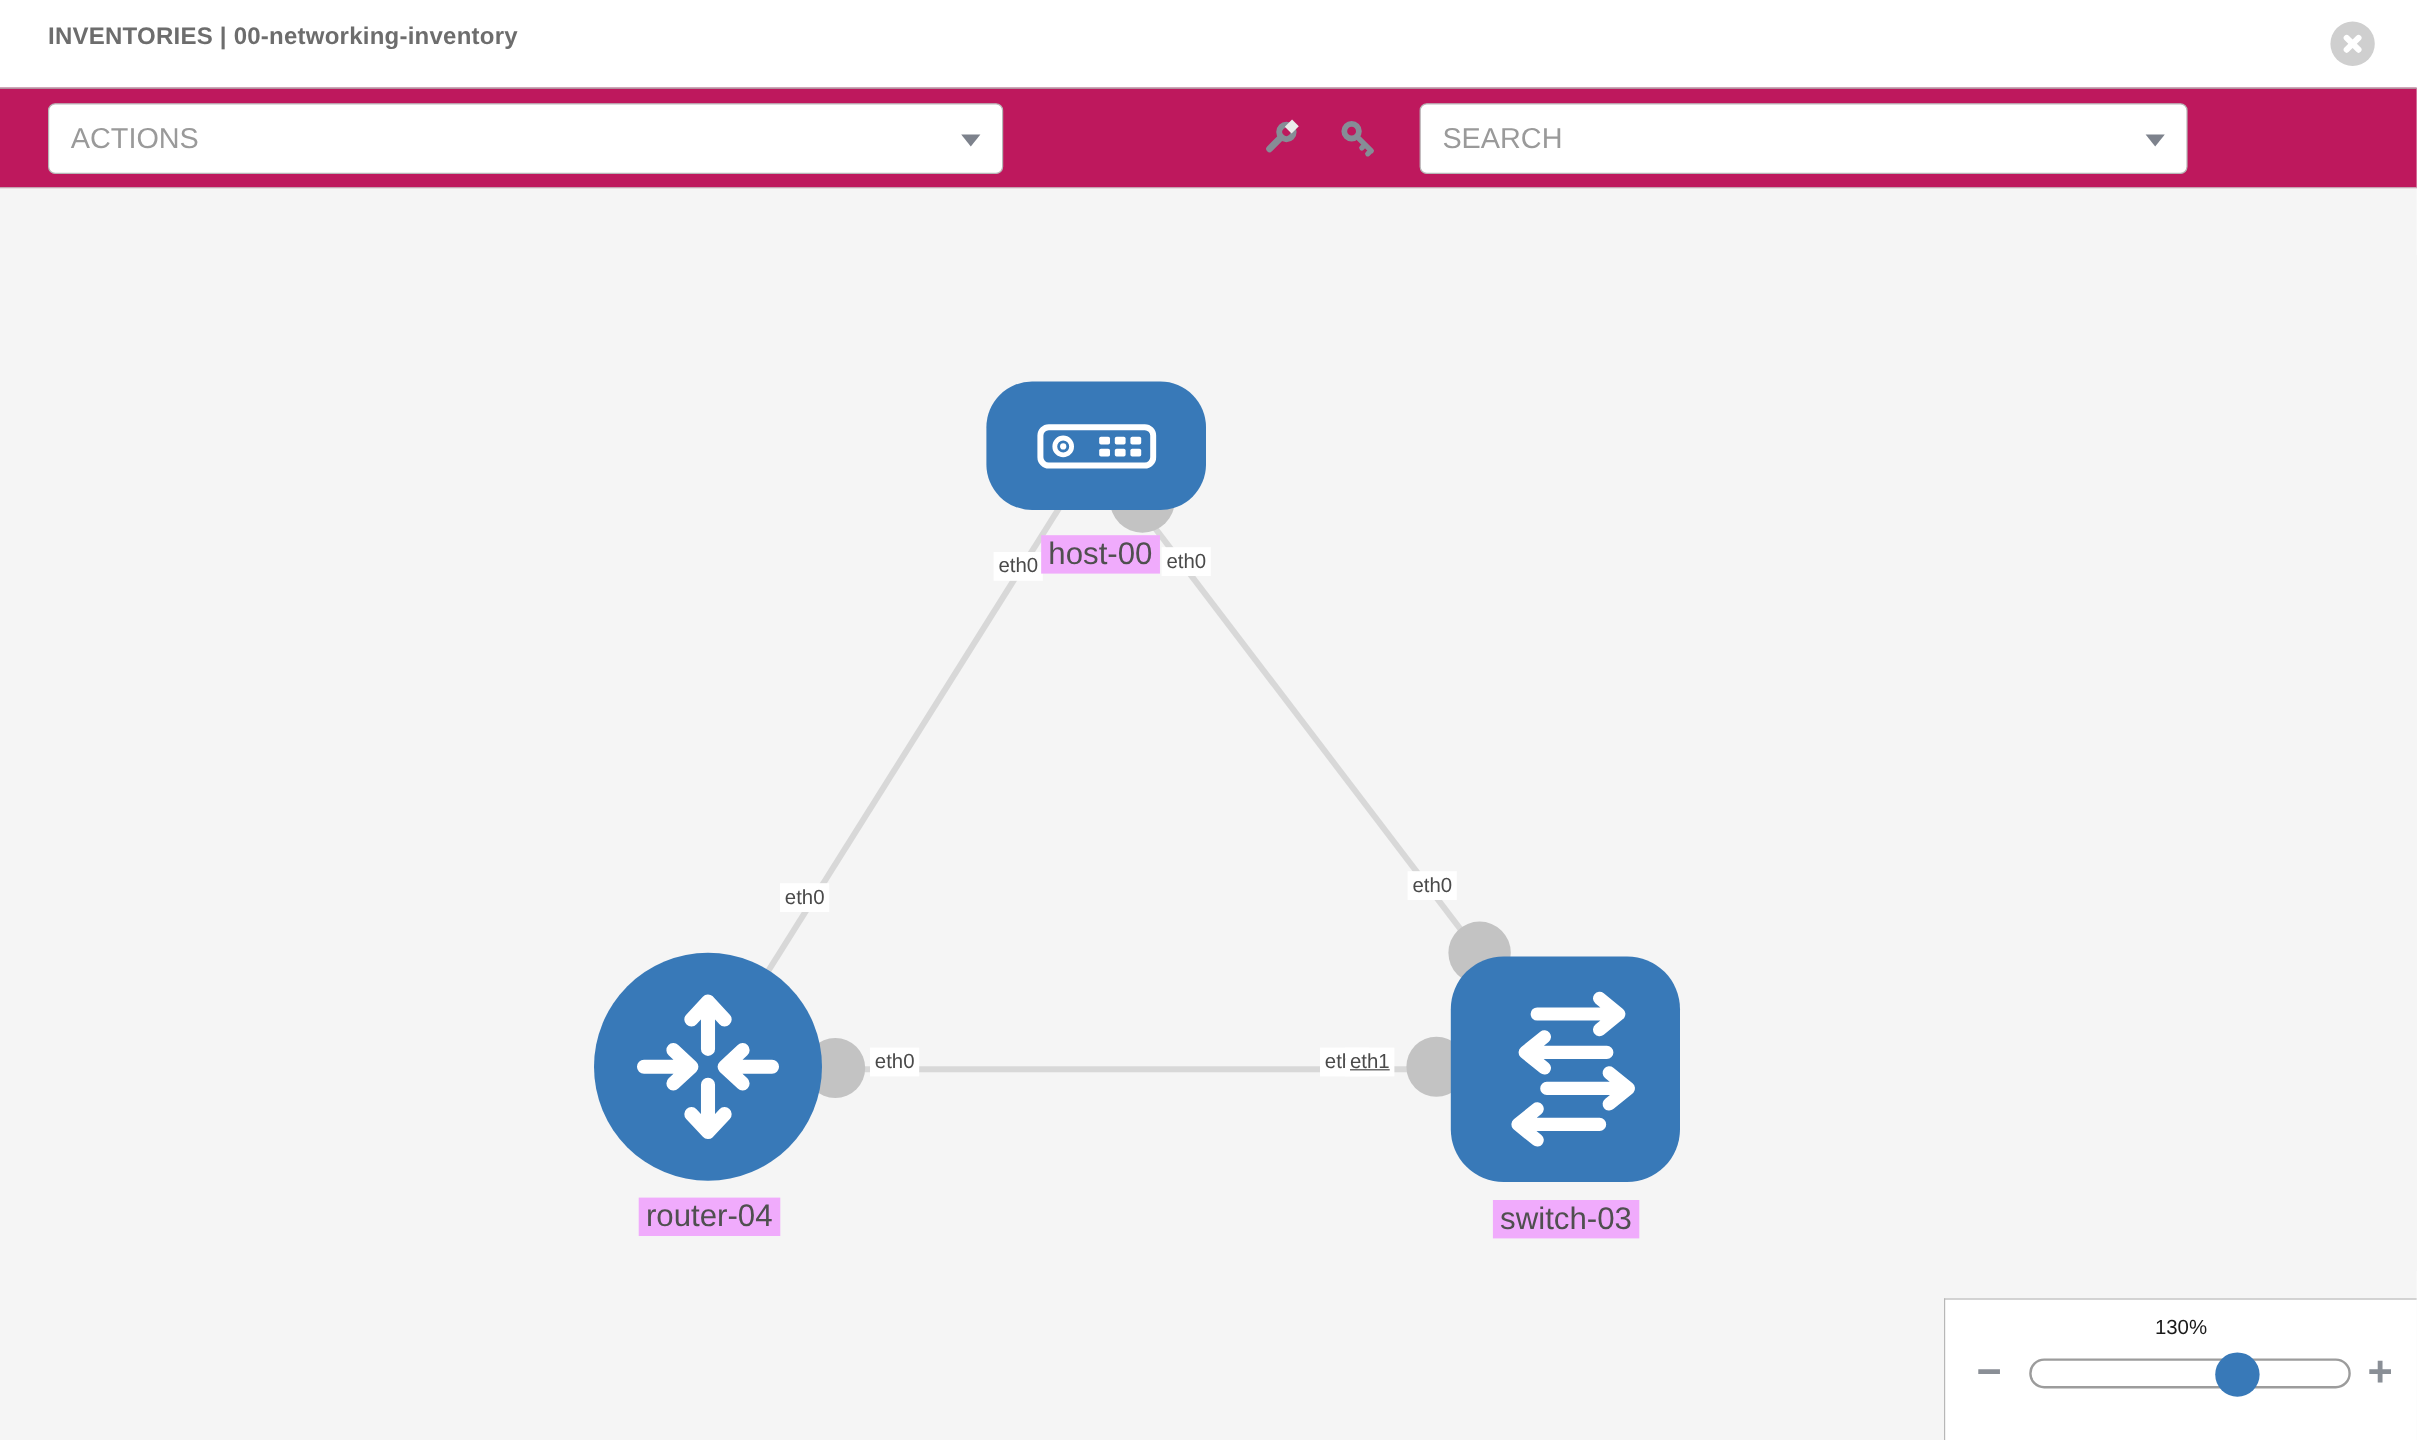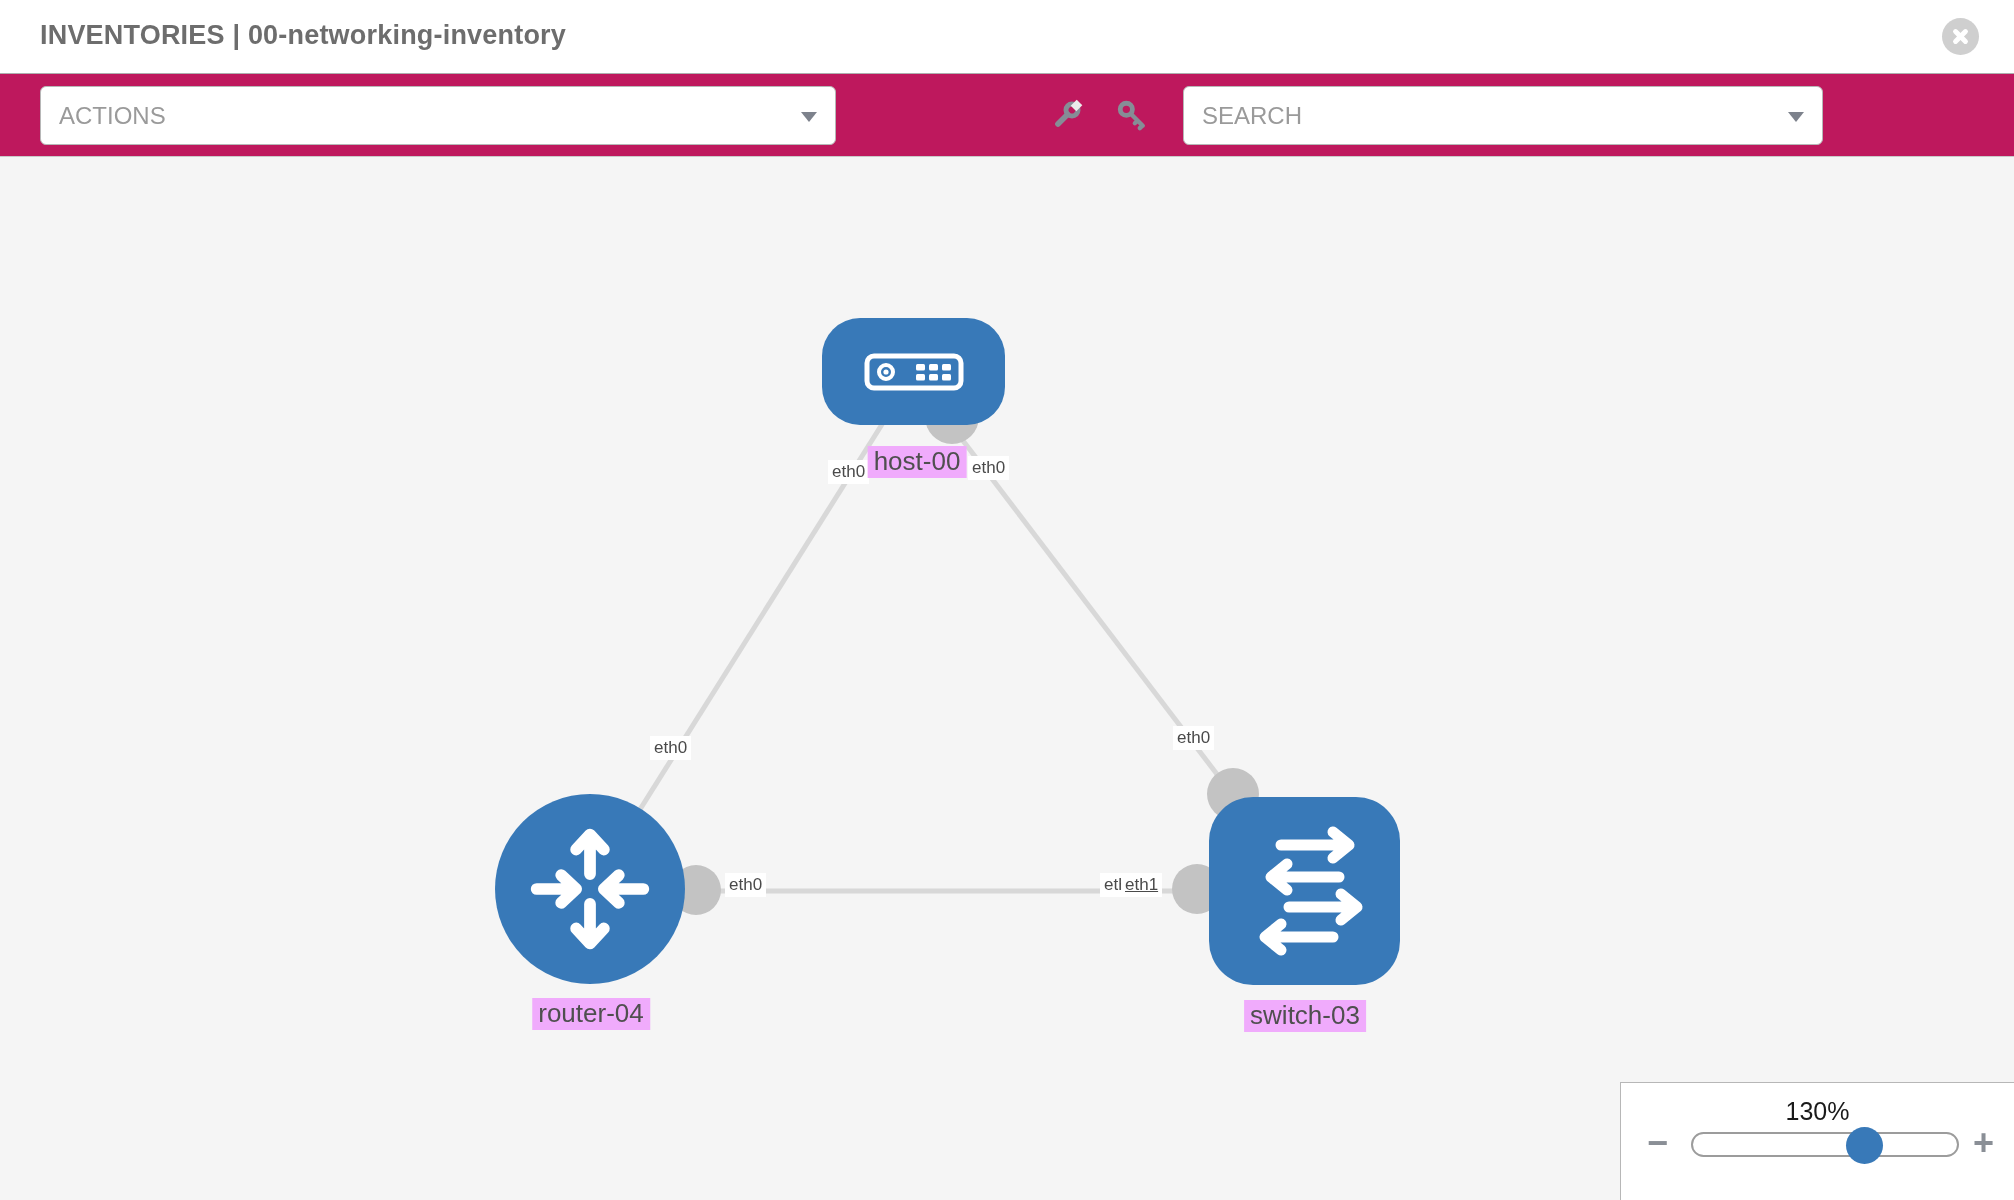--- a/index.html
+++ b/index.html
@@ -2,21 +2,21 @@
 <html><head>
 <meta charset="utf-8">
 <style>
   * { margin:0; padding:0; box-sizing:border-box; }
   html,body { width:2014px; height:1200px; overflow:hidden; background:#fff;
               font-family:"Liberation Sans", sans-serif; }
   .app { position:relative; width:2014px; height:1200px; }
 
   
   .header { position:absolute; left:0; top:0; width:2014px; height:73px; background:#fff; }
-  .page-title { position:absolute; left:40px; top:20px; font-size:27px; font-weight:bold;
+  .page-title { position:absolute; left:40px; top:20px; font-size:20px; font-weight:bold;
                 color:#6d6d6d; letter-spacing:.2px; }
   .close-btn { position:absolute; left:1942px; top:18px; width:37px; height:37px;
                border-radius:50%; background:#cfcfcf; cursor:pointer; }
   .close-btn .bar { position:absolute; left:9px; top:16px; width:19px; height:5px;
                     background:#fff; border-radius:2.5px; }
   .close-btn .bar.a { transform:rotate(45deg); }
   .close-btn .bar.b { transform:rotate(-45deg); }
 
   
   .toolbar { position:absolute; left:0; top:73px; width:2014px; height:84px; background:#be185d;
@@ -48,21 +48,21 @@
                  line-height:1.2; padding:2px 4px; white-space:nowrap; }
   .node-label  { position:absolute; background:#f0abfc; color:#4f4f4f; font-size:26px;
                  line-height:1.15; padding:1px 6px; white-space:nowrap; transform:translateX(-50%); }
   .lbl-over { z-index:6;text-decoration:underline; }
   .lbl-under { z-index:5; }
 
   
   .zoom-panel { position:absolute; left:1620px; top:925px; width:394px; height:118px;
                 background:#fff; border:1px solid #b7b7b7; border-right:none; border-bottom:none; }
   .zoom-level { position:absolute; left:0; top:14px; width:100%; text-align:center;
-                font-size:25px; color:#1a1a1a; }
+                font-size:17px; color:#1a1a1a; }
   .zoom-minus, .zoom-plus { position:absolute; top:40px; font-size:36px; font-weight:bold;
                 color:#8a8f96; cursor:pointer; line-height:40px; }
   .zoom-minus { left:26px; }
   .zoom-plus  { left:352px; }
   .slider-track { position:absolute; left:70px; top:49px; width:268px; height:25px;
                   background:#fff; border:2px solid #9c9c9c; border-radius:13px; cursor:pointer; }
   .slider-thumb { position:absolute; left:225px; top:44px; width:37px; height:37px;
                   border-radius:50%; background:#3879b8; cursor:grab; }
 </style>
 </head>

